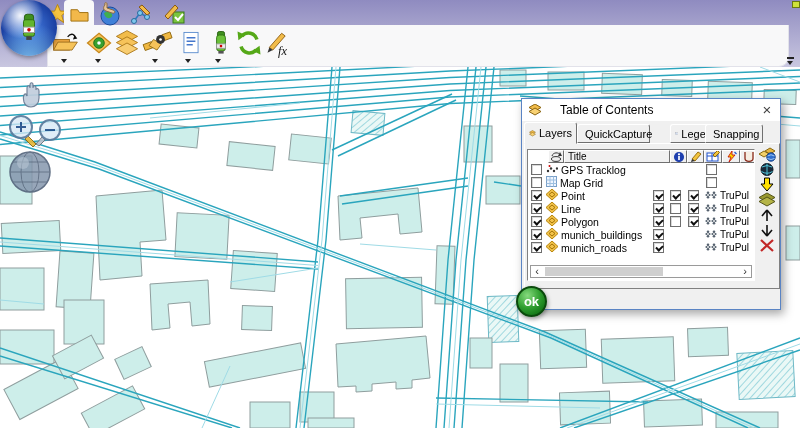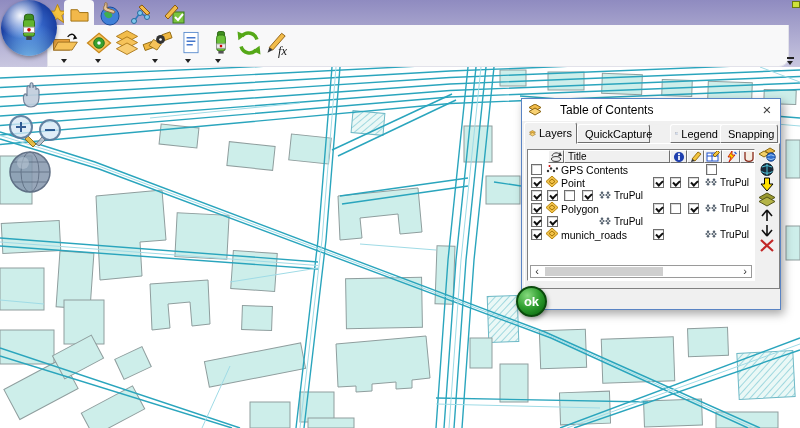--- a/index.html
+++ b/index.html
@@ -361,21 +361,21 @@
     <div class="tab" style="left:129px;width:53px;margin-left:19px;">
       <svg width="13" height="11" viewBox="0 0 14 12">
         <rect x="1" y="1" width="12" height="10" fill="#fff" stroke="#888"></rect>
         <rect x="3" y="3" width="2.5" height="2" fill="#3a6ac0"></rect>
           <path d="M7,4 h4" stroke="#3a6ac0"></path>
         <rect x="3" y="7" width="2.5" height="2" fill="#3a6ac0"></rect>
           <path d="M7,8 h4" stroke="#3a6ac0"></path>
       </svg>
       <span>Legend</span>
     </div>
-    <div class="tab" style="left:183px;width:58px;margin-left:15px;">
+    <div class="tab" style="left:183px;width:58px;">
       <svg width="13" height="11" viewBox="0 0 14 12">
         <path d="M2,10 L7,4 L13,8 M7,4 L7,1" stroke="#222" stroke-width="1.3" fill="none"></path>
         <rect x="5.5" y="2.5" width="3" height="3" fill="#ffd400" stroke="#333"></rect>
       </svg>
       <span>Snapping</span>
     </div>
 
     <div class="tabpage"></div>
 
     <div class="toc-table">
@@ -438,32 +438,56 @@
                   <g fill="#333">
                     <circle cx="2" cy="7" r="1.2"></circle>
                     <circle cx="5" cy="4.5" r="1.2"></circle>
                     <circle cx="8" cy="7" r="1.2"></circle>
                     <circle cx="11" cy="4.5" r="1.2"></circle>
                   </g>
                   <circle cx="3.5" cy="2" r="1" fill="#c00"></circle>
                 </svg>
       </span>
 
-      <span class="t">GPS Contents</span>
+      <span class="t">GPS Tracklog</span>
     </span>
     <span class="cell c-info"></span>
     <span class="cell c-edit"></span>
     <span class="cell c-attr"></span>
     <span class="cell c-4">
       <span class="cb"></span>
 
     </span>
     <span class="cell c-dev"></span>
   </div>
 
+  <div class="trow">
+    <span class="cell c-vis">
+              <span class="cb"></span>
+            </span>
+    <span class="cell c-title">
+
+      <span class="row-icon">
+        <svg width="11" height="11" viewBox="0 0 11 11">
+                  <rect x=".5" y=".5" width="10" height="10" fill="#eef5ff" stroke="#7aa0c8"></rect>
+                  <path d="M4,.5 V10.5 M7.5,.5 V10.5 M.5,4 H10.5 M.5,7.5 H10.5" stroke="#9ec0e0"></path>
+                </svg>
+      </span>
+
+      <span class="t">Map Grid</span>
+    </span>
+    <span class="cell c-info"></span>
+    <span class="cell c-edit"></span>
+    <span class="cell c-attr"></span>
+    <span class="cell c-4">
+      <span class="cb"></span>
+
+    </span>
+    <span class="cell c-dev"></span>
+  </div>
 
   <div class="trow">
     <span class="cell c-vis">
               <span class="cb checked"></span>
             </span>
     <span class="cell c-title">
 
       <span class="row-icon">
         <svg width="12" height="11" viewBox="0 0 12 11">
                   <path d="M6,0 L12,5.5 L6,11 L0,5.5 Z" fill="#f2c24a" stroke="#b8860b"></path>
@@ -498,20 +522,30 @@
                 </svg>
       </span>
     </span>
     <span class="cell c-dev">TruPul</span>
   </div>
 
   <div class="trow">
     <span class="cell c-vis">
               <span class="cb checked"></span>
             </span>
+    <span class="cell c-title">
+
+      <span class="row-icon">
+        <svg width="12" height="11" viewBox="0 0 12 11">
+                  <path d="M6,0 L12,5.5 L6,11 L0,5.5 Z" fill="#f2c24a" stroke="#b8860b"></path>
+                  <path d="M6,3 L9,5.5 L6,8 L3,5.5 Z" fill="none" stroke="#a57505"></path>
+                </svg>
+      </span>
+      <span class="t">Line</span>
+    </span>
     <span class="cell c-info">
               <span class="cb checked"></span>
             </span>
     <span class="cell c-edit">
               <span class="cb"></span>
             </span>
     <span class="cell c-attr">
               <span class="cb checked"></span>
             </span>
     <span class="cell c-4">
@@ -574,20 +608,30 @@
                 </svg>
       </span>
     </span>
     <span class="cell c-dev">TruPul</span>
   </div>
 
   <div class="trow">
     <span class="cell c-vis">
               <span class="cb checked"></span>
             </span>
+    <span class="cell c-title">
+
+      <span class="row-icon">
+        <svg width="12" height="11" viewBox="0 0 12 11">
+                  <path d="M6,0 L12,5.5 L6,11 L0,5.5 Z" fill="#f2c24a" stroke="#b8860b"></path>
+                  <path d="M6,3 L9,5.5 L6,8 L3,5.5 Z" fill="none" stroke="#a57505"></path>
+                </svg>
+      </span>
+      <span class="t">munich_buildings</span>
+    </span>
     <span class="cell c-info">
               <span class="cb checked"></span>
             </span>
     <span class="cell c-edit"></span>
     <span class="cell c-attr"></span>
     <span class="cell c-4">
 
       <span class="flower">
         <svg width="12" height="10" viewBox="0 0 12 10">
                   <g fill="#55616e">

